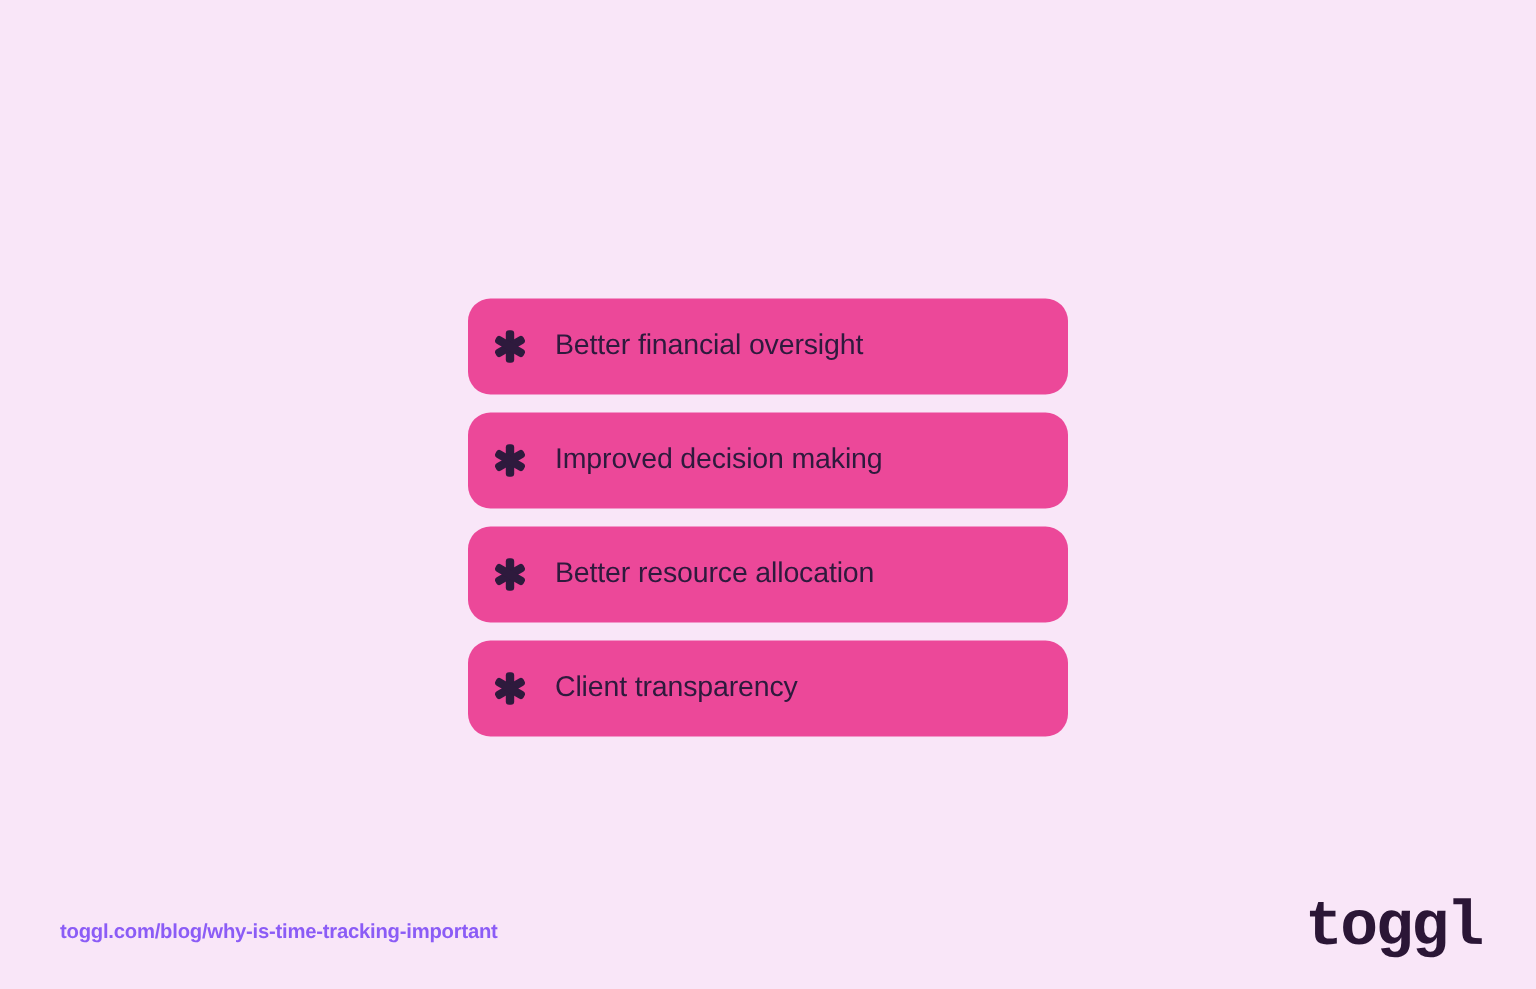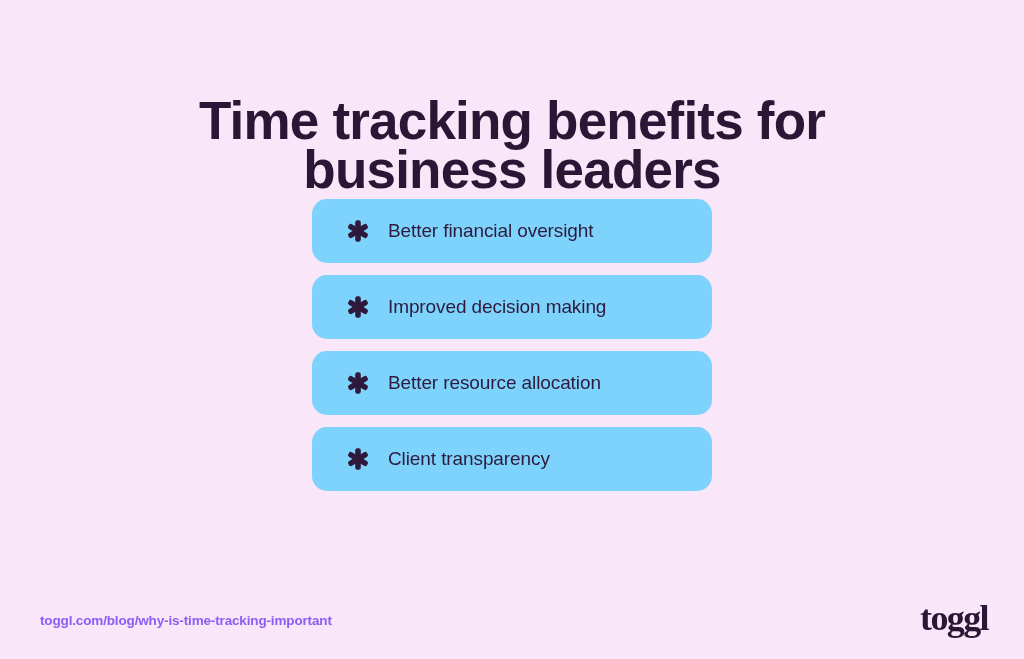--- a/index.html
+++ b/index.html
@@ -43,26 +43,26 @@
     top: 199px;
     width: 400px;
     display: flex;
     flex-direction: column;
     gap: 12px;
   }
   .pill {
     position: relative;
     width: 400px;
     height: 64px;
-    background: #7dd3fc;
+    background: #ec4899;
     border-radius: 15px;
     display: flex;
     align-items: center;
     box-sizing: border-box;
-    padding-left: 34px;
+    padding-left: 16px;
   }
   .pill-icon {
     width: 24px;
     height: 24px;
     flex: 0 0 24px;
     display: block;
   }
   .pill-icon svg {
     display: block;
     width: 24px;
@@ -92,34 +92,32 @@
   .logo {
     position: absolute;
     right: 36px;
     top: 600px;
     height: 36px;
     display: flex;
     align-items: center;
   }
   .logo-text {
     color: #2b1636;
-    font-size: 36px;
+    font-size: 42px;
     font-weight: bold;
     letter-spacing: -1.6px;
     line-height: 36px;
-    font-family: Liberation Serif, serif;
+    font-family: Liberation Mono, monospace;
   }
 </style>
 </head>
 <body>
 
 <div class="poster">
 
-  <h1 class="title">Time tracking benefits for
-business leaders</h1>
 
   <div class="list">
 
     <div class="pill">
       <span class="pill-icon">
         <svg viewBox="0 0 24 24" aria-hidden="true">
           <g fill="#2e1a3d">
             <rect x="9.2" y="1.2" width="5.6" height="21.6" rx="2.2"></rect>
             <rect x="9.2" y="1.2" width="5.6" height="21.6" rx="2.2" transform="rotate(60 12 12)"></rect>
             <rect x="9.2" y="1.2" width="5.6" height="21.6" rx="2.2" transform="rotate(120 12 12)"></rect>

